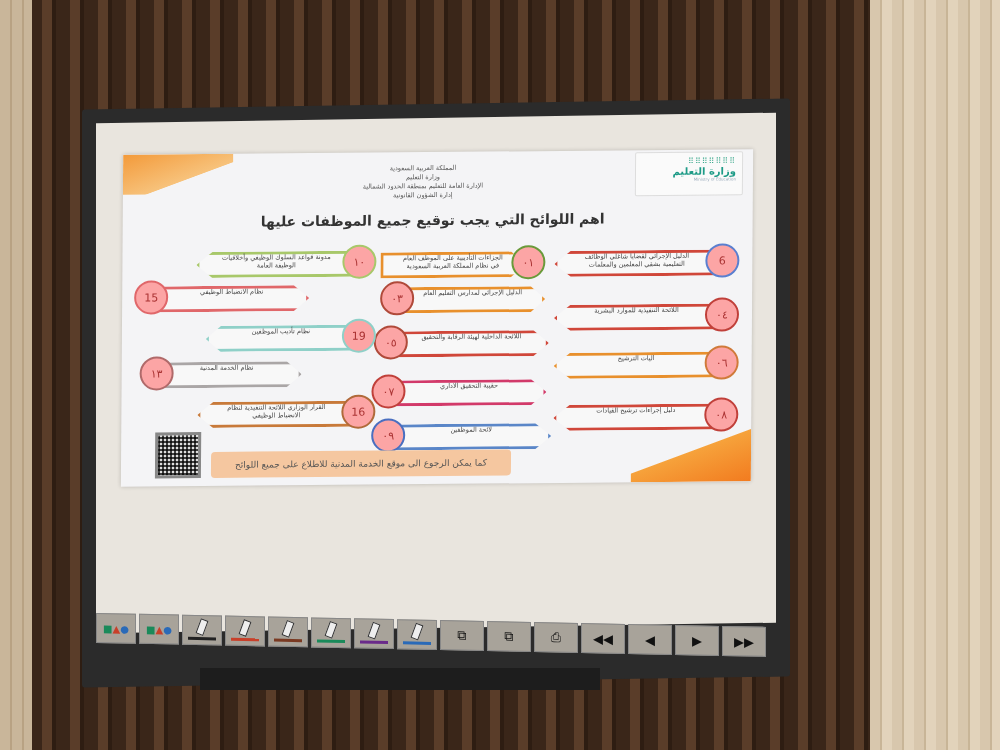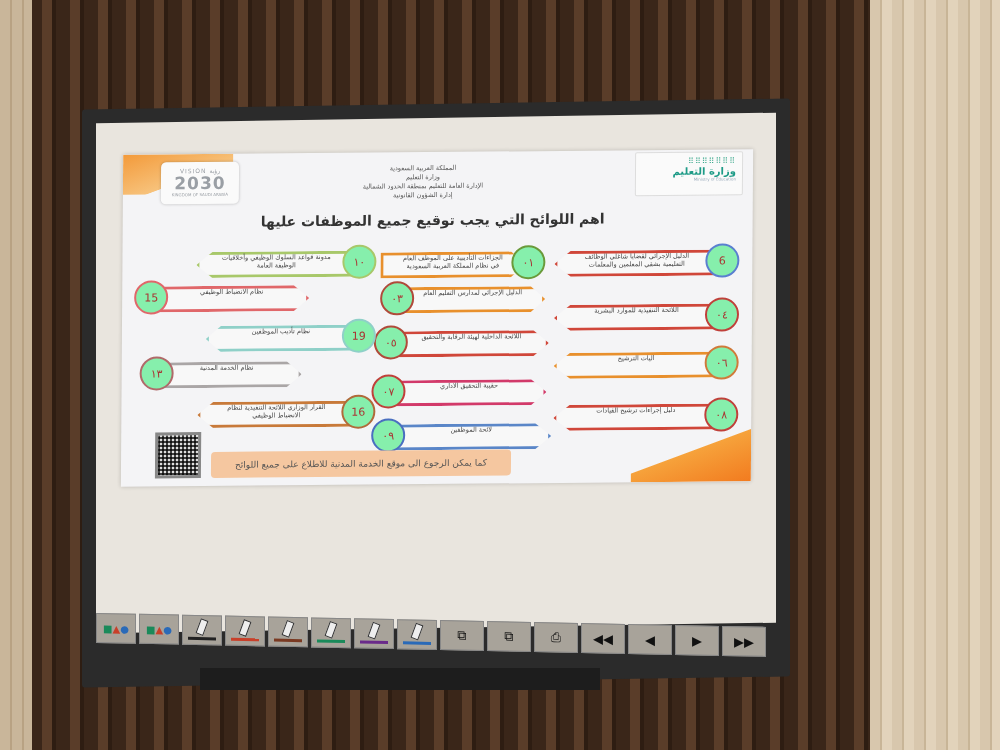--- a/index.html
+++ b/index.html
@@ -28,21 +28,21 @@
   .logo-moe .dots{color:#3aa88c;font-size:8px;letter-spacing:1px;margin-top:4px;}
   .logo-moe .n{color:#1e9b87;font-size:10px;font-weight:bold;}
   .logo-moe .en{color:#9ab;font-size:4px;}
   .header-lines{position:absolute;left:200px;top:12px;width:200px;text-align:center;direction:rtl;color:#555;font-size:6.5px;line-height:9px;}
   .slide-title{position:absolute;left:100px;top:60px;width:420px;text-align:center;direction:rtl;font-weight:bold;font-size:14px;color:#333;}
   .item{position:absolute;height:30px;direction:rtl;}
   .item .bar{position:absolute;top:2px;height:26px;background:#f8f8f8;border:3px solid;box-sizing:border-box;
     clip-path:polygon(10% 0,100% 0,100% 100%,10% 100%,0 50%);}
   .item.pr .bar{clip-path:polygon(0 0,90% 0,100% 50%,90% 100%,0 100%);}
   .item .txt{position:absolute;top:4px;font-size:6.5px;line-height:8px;color:#444;text-align:center;}
-  .item .num{position:absolute;top:-4px;width:34px;height:34px;border-radius:50%;border:2px solid;background:#86efac;
+  .item .num{position:absolute;top:-4px;width:34px;height:34px;border-radius:50%;border:2px solid;background:#fca5a5;
     box-sizing:border-box;font-size:11px;color:#a33;display:flex;align-items:center;justify-content:center;}
   .qr{position:absolute;left:34px;top:278px;width:46px;height:46px;border:3px solid #888;box-sizing:border-box;
     background:repeating-linear-gradient(0deg,#444 0 2px,#eee 2px 4px),repeating-linear-gradient(90deg,#444 0 2px,#eee 2px 4px);background-blend-mode:multiply;}
   .footer-note{position:absolute;left:90px;top:298px;width:300px;height:26px;background:#f5c7a0;border-radius:4px;
     direction:rtl;font-size:9px;color:#555;line-height:26px;text-align:center;}
   .toolbar{position:absolute;left:96px;top:620px;width:680px;height:36px;transform:skewY(1.2deg);display:flex;gap:3px;}
   .tb{height:30px;background:#a8a39a;border:1px solid #888;box-sizing:border-box;display:flex;align-items:center;justify-content:center;position:relative;color:#111;font-size:13px;}
   .tb.pen{width:40px;}
   .tb.pen .tip{width:6px;height:14px;background:#eee;border:1px solid #333;transform:rotate(20deg);margin-top:-6px;}
   .tb.pen .line{position:absolute;bottom:4px;left:5px;right:5px;height:3px;}
@@ -54,25 +54,20 @@
 <div class="wall-left"></div>
 <div class="wall-right"></div>
 <div class="board-frame"></div>
 <div class="board"></div>
 <div class="tray"></div>
 
 <div class="slide">
   <div class="corner-tl"></div>
   <div class="corner-br"></div>
 
-  <div class="logo-2030">
-    <div class="v">VISION رؤية</div>
-    <div class="y">2030</div>
-    <div class="s">KINGDOM OF SAUDI ARABIA</div>
-  </div>
 
   <div class="header-lines">
     <div>المملكة العربية السعودية</div>
     <div>وزارة التعليم</div>
     <div>الإدارة العامة للتعليم بمنطقة الحدود الشمالية</div>
     <div>إدارة الشؤون القانونية</div>
   </div>
 
   <div class="logo-moe">
     <div class="dots">⠿⠿⠿⠿⠿⠿⠿</div>

